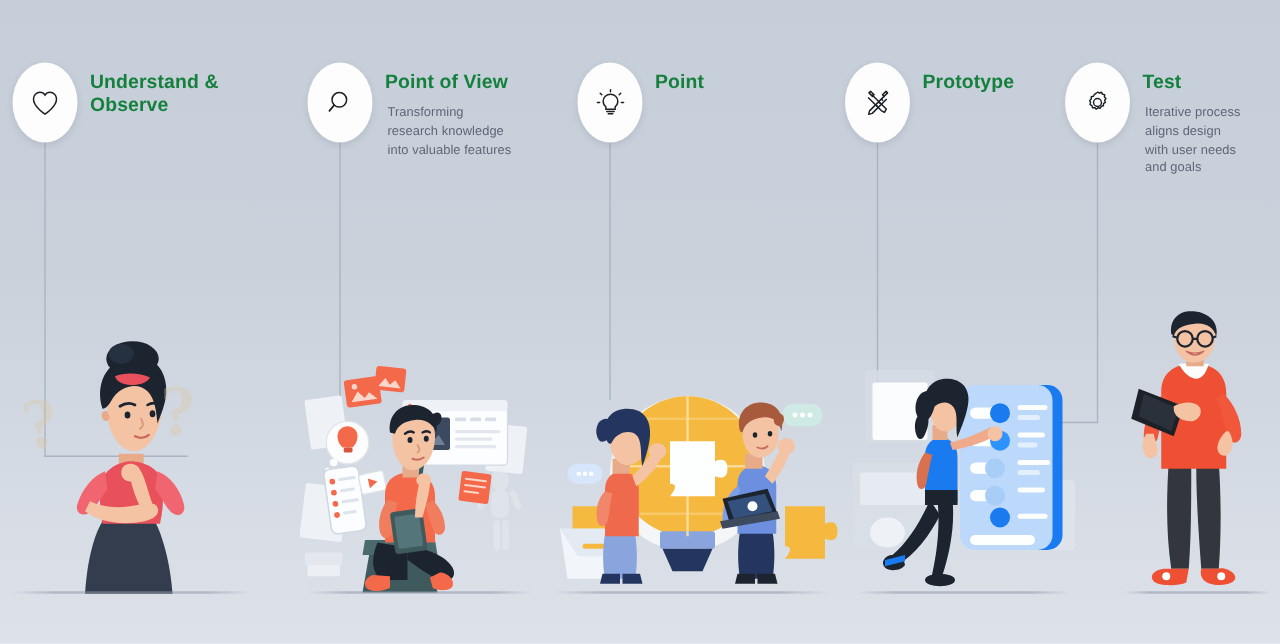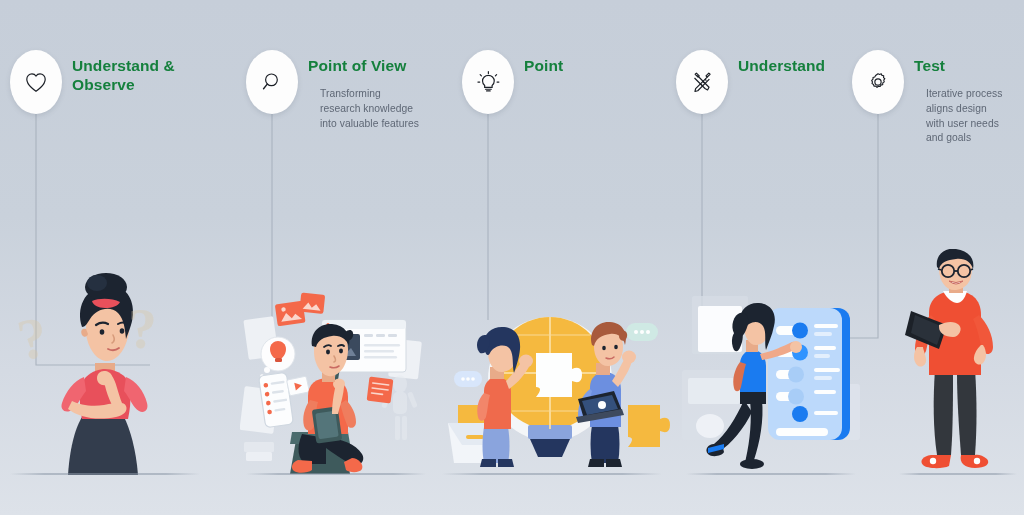--- a/index.html
+++ b/index.html
@@ -21,21 +21,21 @@
     background:#fdfdfd;box-shadow:0 2px 5px rgba(90,100,115,.18);
     display:flex;align-items:center;justify-content:center;
   }
   .bubble svg{display:block;}
   .txt{position:absolute;left:62px;top:6px;width:160px;}
   .title{
     font-size:15.5px;font-weight:bold;color:#15803d;letter-spacing:.1px;
     line-height:1.25;margin:0 0 9px 0;white-space:pre-line;
   }
   .desc{
-    font-size:10.3px;color:#5e6775;line-height:1.42;margin:12px;white-space:pre-line;
+    font-size:10.3px;color:#5e6775;line-height:1.42;margin:2px;white-space:pre-line;
     letter-spacing:.05px;
   }
 
   
   .illo{position:absolute;bottom:0;}
   .ground{
     position:absolute;height:2px;border-radius:2px;
     background:linear-gradient(90deg,rgba(150,160,175,0) 0%,rgba(140,152,168,.55) 18%,rgba(140,152,168,.55) 82%,rgba(150,160,175,0) 100%);
   }
   .qmark{position:absolute;font-size:58px;font-weight:bold;color:#d9c9a8;opacity:.38;font-family:"Liberation Serif",serif;}
@@ -116,21 +116,21 @@
           <path d="M8 7.2 L18.4 17.6 L17.1 20 L14.8 18.7 L5.5 9.4" transform="translate(-0.6,-1.4)"></path>
           <path d="M17.6 3.6 L15.1 6.1 L16.2 7.2 L18.7 4.7 Z"></path>
           <path d="M16.2 7.2 L5.9 17.5 L5.3 20 L7.8 19.3 L18.1 9"></path>
           <line x1="14.3" y1="9.1" x2="15.5" y2="10.3"></line>
           <line x1="12.3" y1="11.1" x2="13.5" y2="12.3"></line>
           <line x1="10.3" y1="13.1" x2="11.5" y2="14.3"></line>
         </g>
       </svg>
     </div>
     <div class="txt">
-      <p class="title">Understand</p>
+      <p class="title">Prototype</p>
     </div>
   </div>
 
   <div class="step" style="left:852px;">
     <div class="bubble">
       <svg width="26" height="26" viewBox="0 0 24 24">
         <g fill="none" stroke="#1b1f26" stroke-width="1.05" stroke-linejoin="round">
           <circle cx="12" cy="12" r="2.9"></circle>
           <path d="M12 4.4 L13.5 5 L15 4.4 L15.7 5.9 L17.3 6.2 L17.1 7.9 L18.3 9 L17.3 10.3 L17.8 11.9 L16.4 12.8 L16.4 14.4 L14.8 14.8 L14 16.2 L12.4 15.9 L11.1 16.9 L9.9 15.8 L8.3 15.9 L7.9 14.3 L6.5 13.5 L6.9 11.9 L6.2 10.5 L7.4 9.4 L7.4 7.8 L9 7.4 L9.8 6 Z"></path>
         </g>

